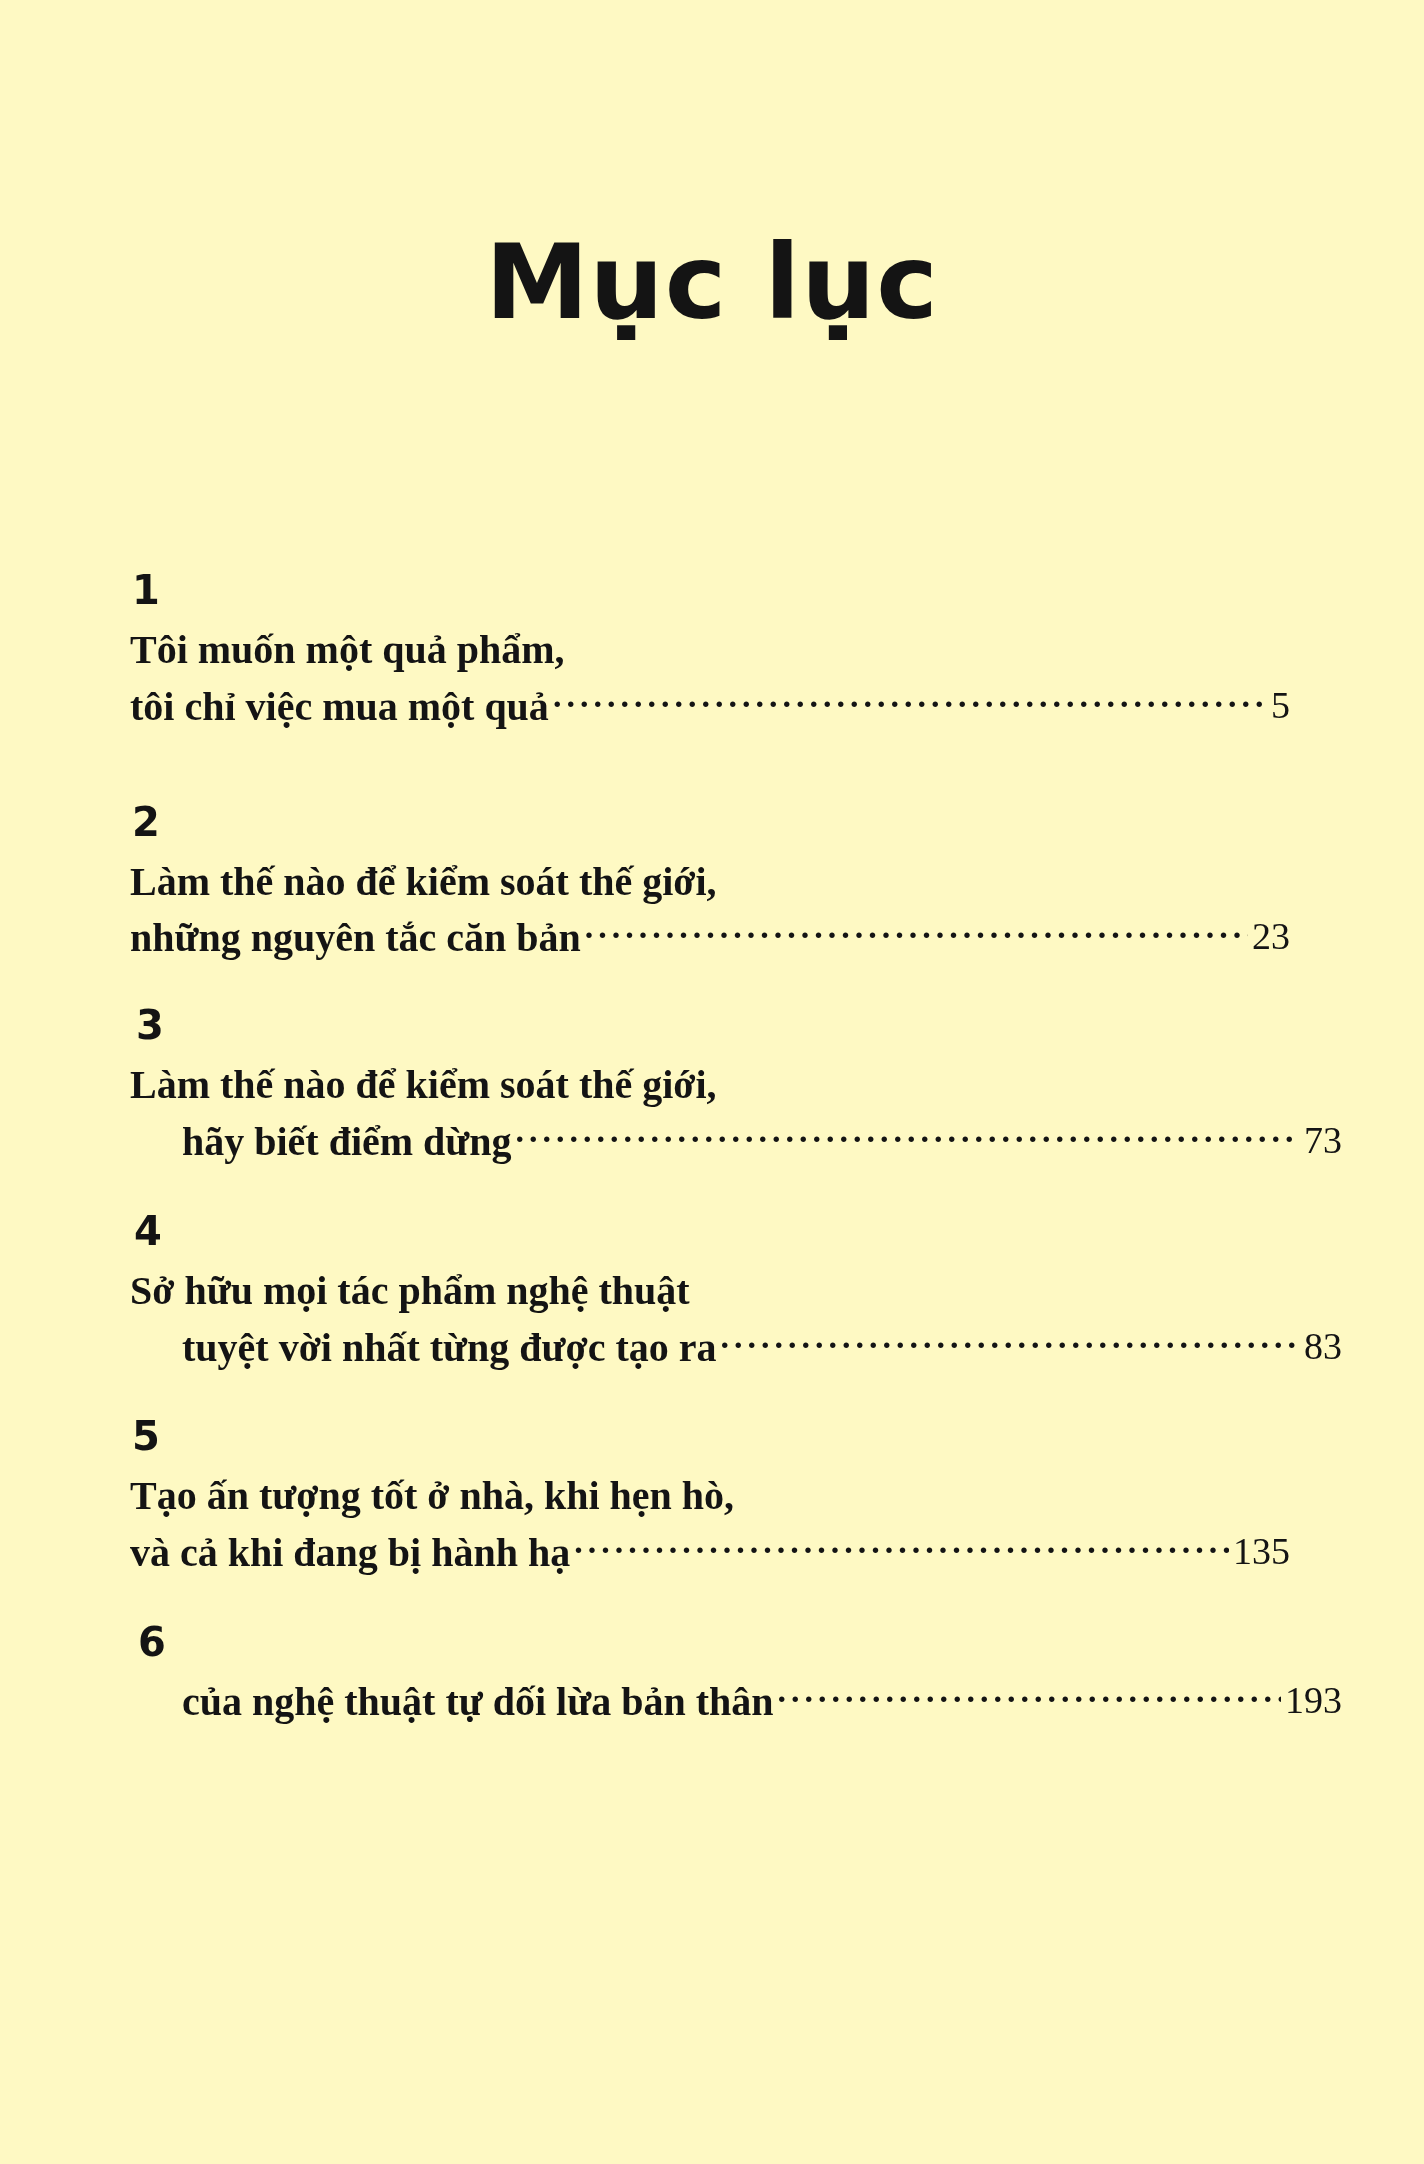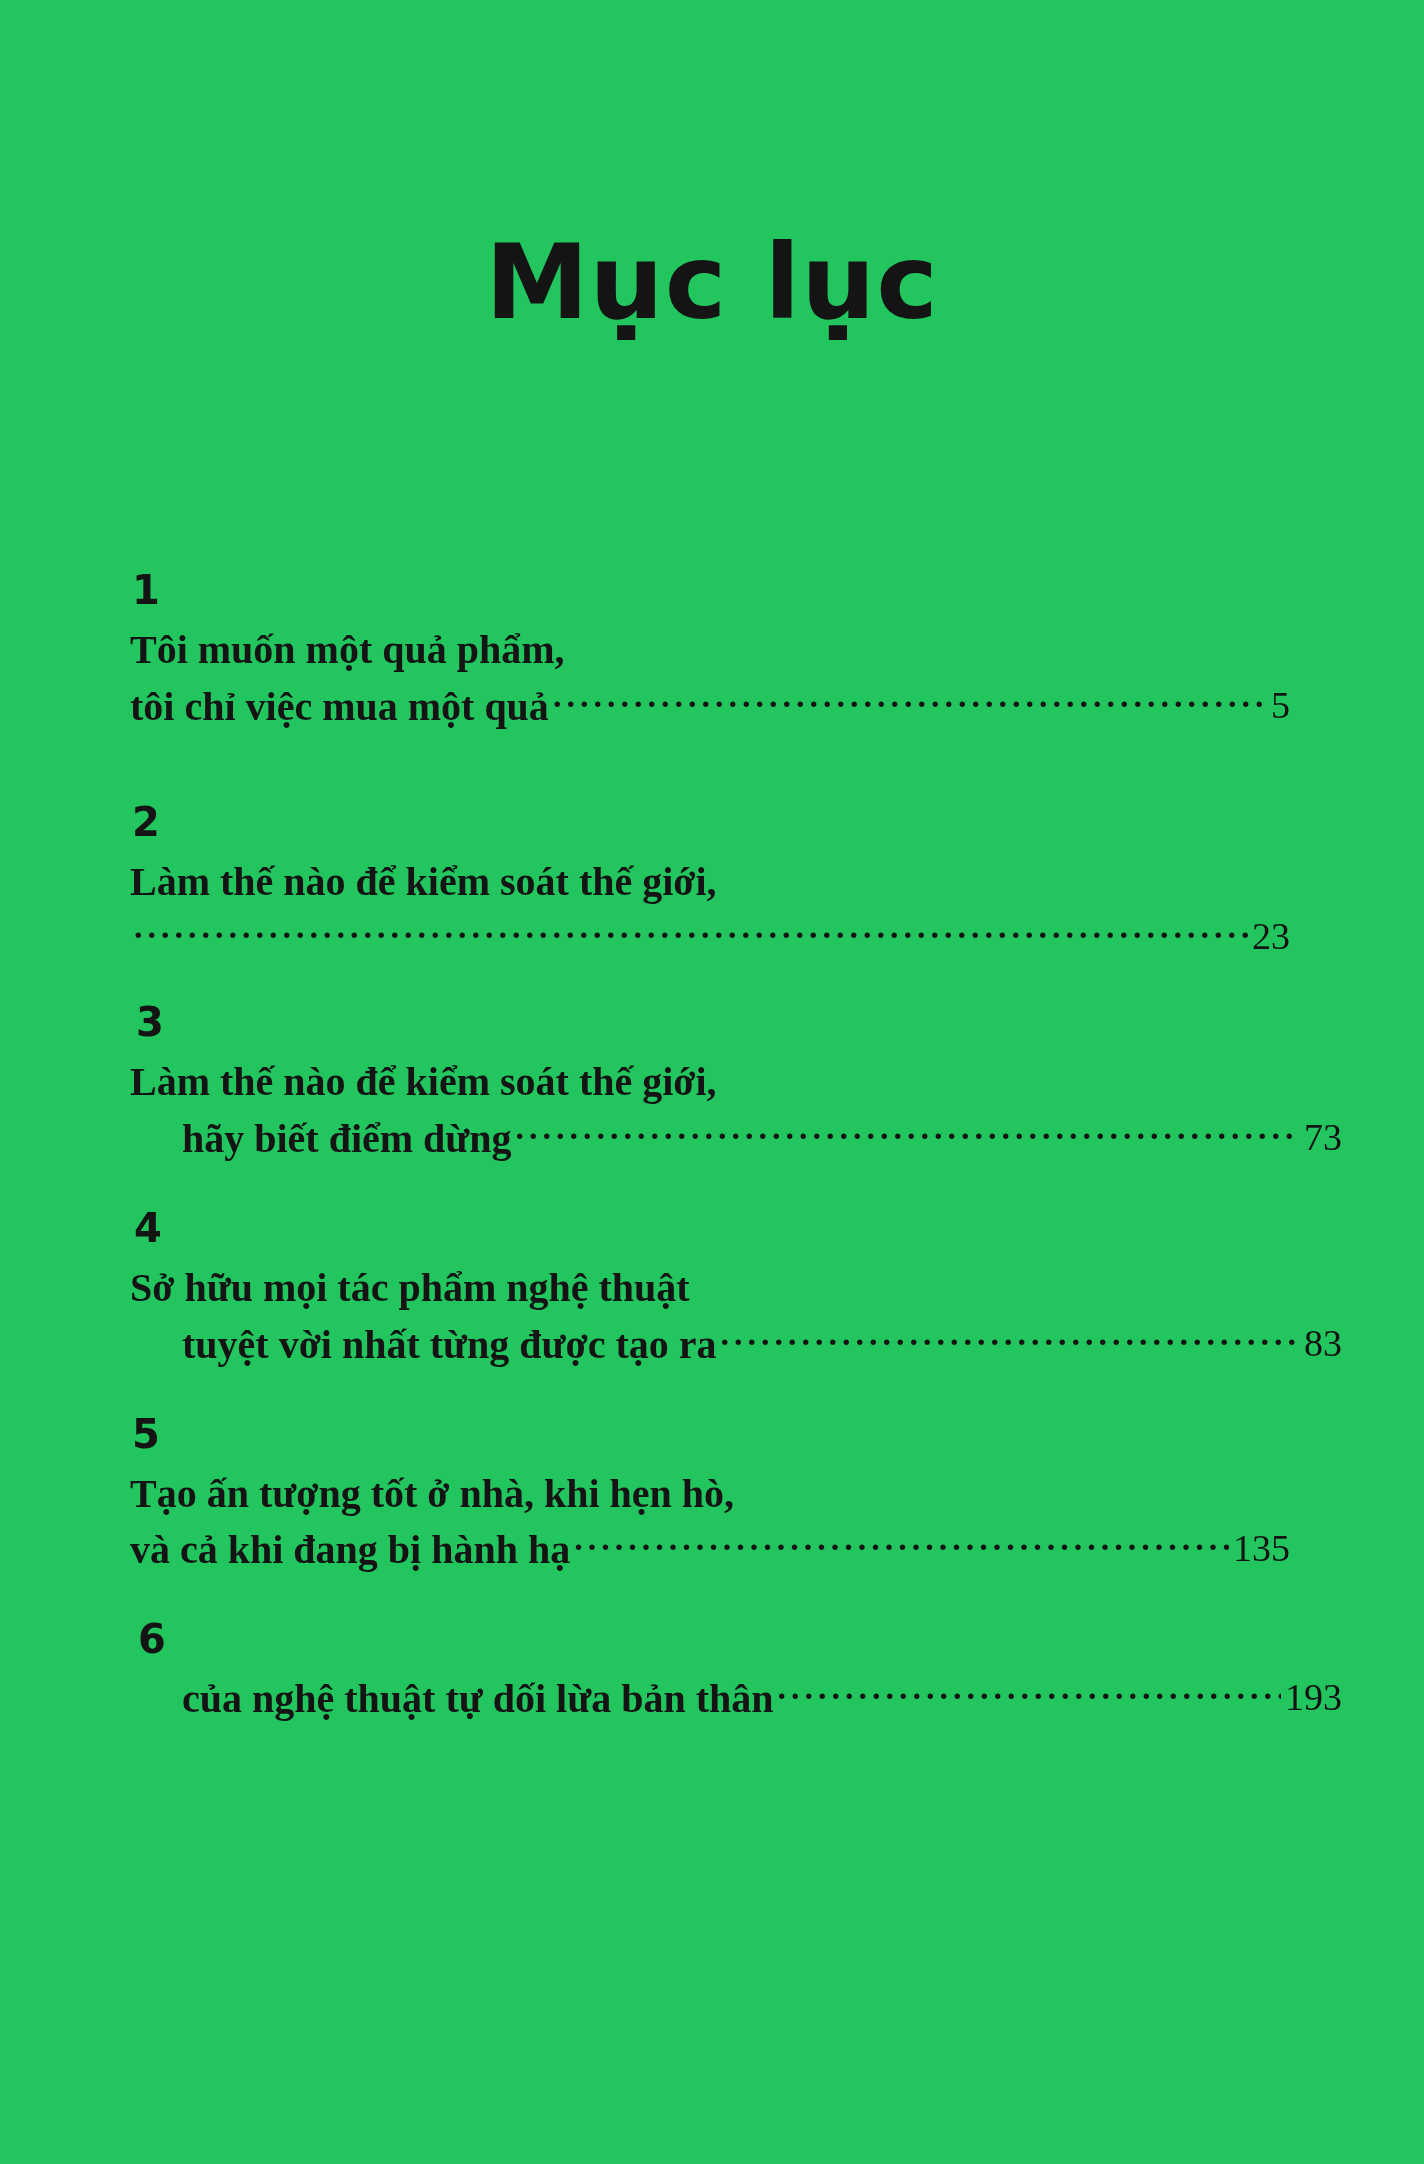--- a/index.html
+++ b/index.html
@@ -14,21 +14,21 @@
     font-family: "Liberation Serif", serif;
     color: #111111;
     overflow: hidden;
   }
 
   .page {
     position: absolute;
     left: 0; top: 0;
     width: 1424px;
     height: 2164px;
-    background: #22c55e;
+    background: #fef9c3;
   }
 
   .toc-title {
     position: absolute;
     left: 0;
     top: 228px;
     width: 1424px;
     text-align: center;
     font-family: "DejaVu Sans", sans-serif;
     font-weight: bold;
@@ -125,20 +125,21 @@
         <span class="txt">tôi chỉ việc mua một quả</span>
         <span class="dots">.....................................................................................................</span>
         <span class="pg">5</span>
       </div>
     </div>
 
     <div class="entry e2">
       <div class="entry-num num-shift-2">2</div>
       <div class="entry-line indent-1">Làm thế nào để kiểm soát thế giới,</div>
       <div class="entry-line line-two indent-1">
+        <span class="txt">những nguyên tắc căn bản</span>
         <span class="dots">.....................................................................................................</span>
         <span class="pg">23</span>
       </div>
     </div>
 
     <div class="entry e3">
       <div class="entry-num num-shift-3">3</div>
       <div class="entry-line indent-1">Làm thế nào để kiểm soát thế giới,</div>
       <div class="entry-line line-two indent-3">
         <span class="txt">hãy biết điểm dừng</span>

